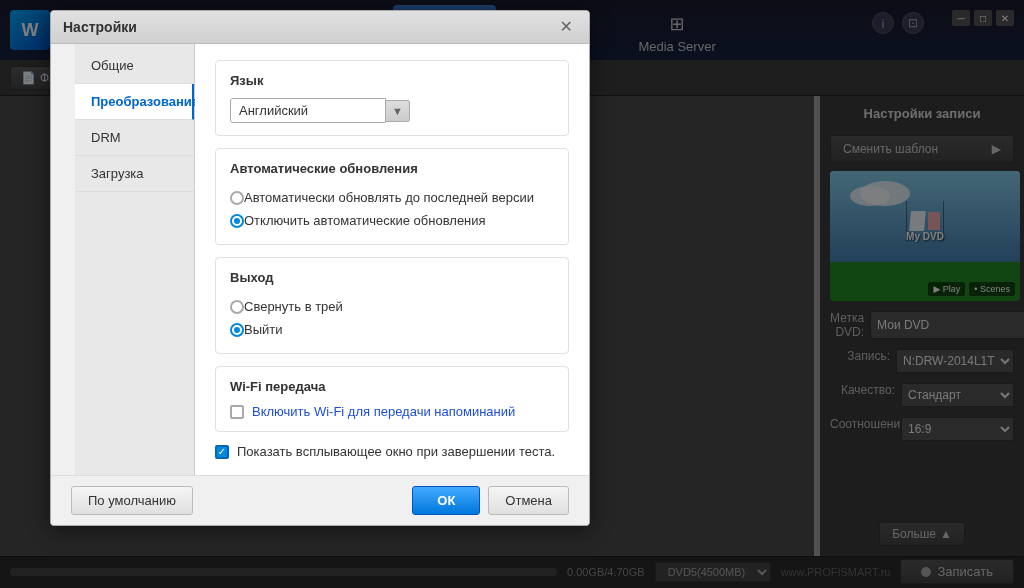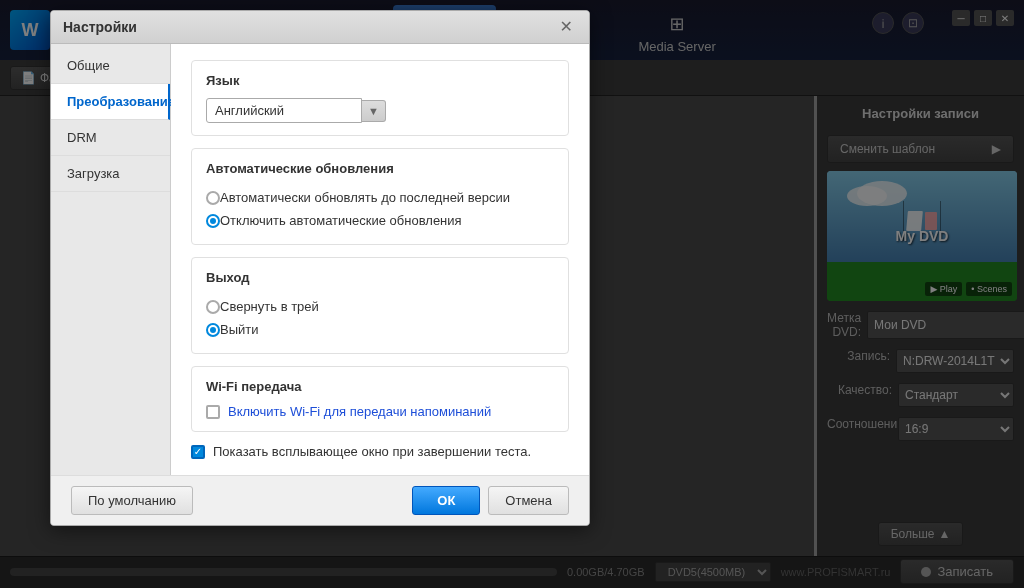--- a/index.html
+++ b/index.html
@@ -168,21 +168,21 @@
       flex: 1;
       background: #4a4a4a;
       position: relative;
       overflow: hidden;
     }
 
     
     .right-panel {
       width: 210px;
       background: #3a3a3a;
-      border-left: 3px solid #a3a3a3;
+      border-left: 6px solid #a3a3a3;
       padding: 10px;
       display: flex;
       flex-direction: column;
       gap: 8px;
     }
     .right-panel-title {
       color: #ddd;
       font-size: 13px;
       font-weight: bold;
       text-align: center;
@@ -206,21 +206,21 @@
       background: linear-gradient(180deg, #87ceeb, #4682b4, #87ceeb 80%, #228b22 90%, #228b22);
       border-radius: 4px;
       position: relative;
       overflow: hidden;
       display: flex;
       align-items: center;
       justify-content: center;
     }
     .dvd-preview-text {
       color: white;
-      font-size: 14px;
+      font-size: 10px;
       font-weight: bold;
       text-shadow: 1px 1px 2px rgba(0,0,0,0.7);
       position: absolute;
       top: 50%;
       left: 50%;
       transform: translate(-50%, -50%);
     }
     .dvd-preview-controls {
       position: absolute;
       bottom: 5px;
@@ -372,20 +372,21 @@
       cursor: pointer;
       color: #666;
       font-size: 16px;
       line-height: 1;
       padding: 0 4px;
     }
 
     .dialog-body {
       display: flex;
       min-height: 420px;
+      padding-left: 24px;
     }
 
     
     .dialog-sidebar {
       width: 120px;
       background: #e8e8e8;
       border-right: 1px solid #ccc;
       padding-top: 4px;
     }
     .sidebar-nav-item {

